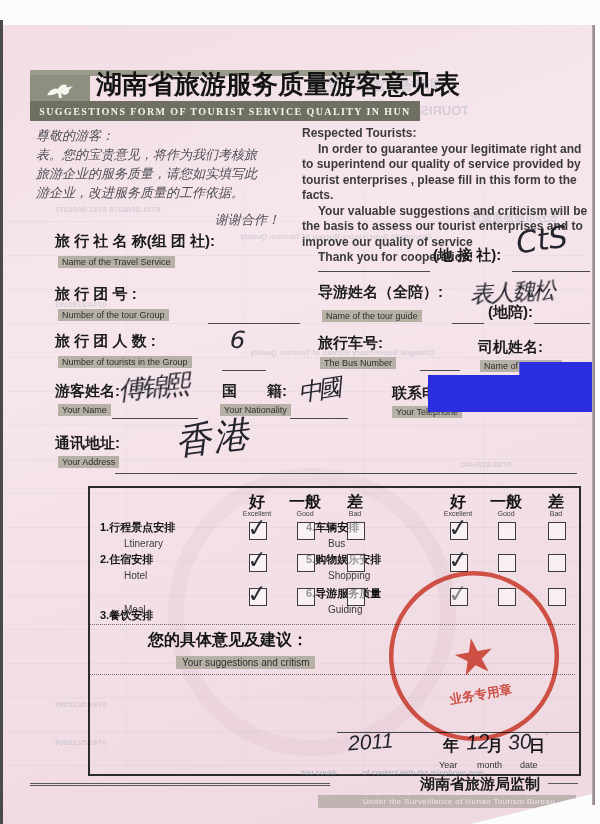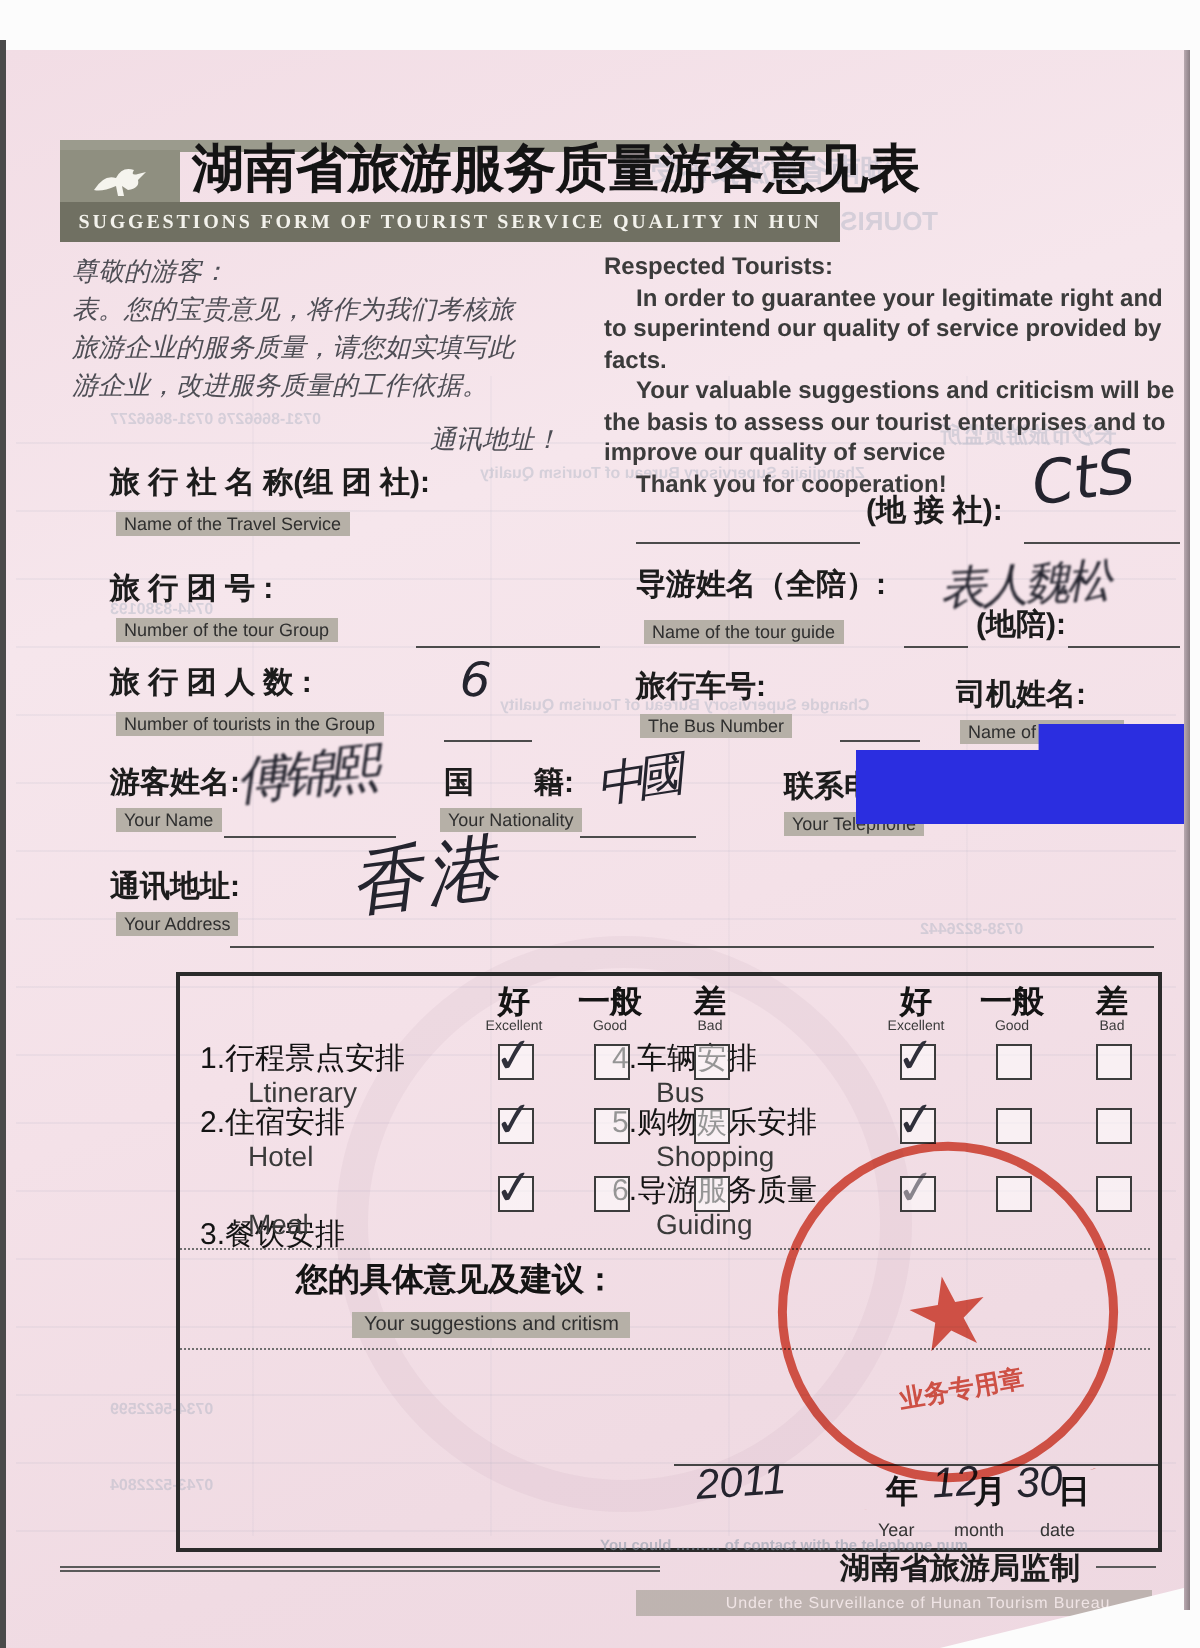--- a/index.html
+++ b/index.html
@@ -45,22 +45,22 @@
   .cnlab{position:absolute;font-size:15px;font-weight:bold;color:#1c1c1c;white-space:nowrap;}
   .sub{position:absolute;font-size:9px;color:#2f2f2f;background:#b6b0a7;padding:1px 4px;white-space:nowrap;}
   .uline{position:absolute;border-bottom:1.4px solid #4b4b4b;height:1px;}
   .hw{position:absolute;font-style:italic;color:#24242e;white-space:nowrap;z-index:3;
     font-family:"DejaVu Sans",sans-serif;}
   
   #rate-box{position:absolute;left:88px;top:486px;width:489px;height:286px;border:2px solid #2b2b2b;z-index:2;}
   .rhdr{position:absolute;transform:translateX(-50%);text-align:center;}
   .rhdr .cn{font-size:16px;font-weight:bold;color:#141414;display:block;line-height:16px;}
   .rhdr .en{font-size:7px;color:#3a3a3a;display:block;}
-  .ritem-cn{position:absolute;font-size:15px;font-weight:normal;color:#141414;white-space:nowrap;}
-  .ritem-en{position:absolute;font-size:14px;color:#3a3a3a;white-space:nowrap;}
+  .ritem-cn{position:absolute;font-size:11px;font-weight:bold;color:#141414;white-space:nowrap;}
+  .ritem-en{position:absolute;font-size:10px;color:#3a3a3a;white-space:nowrap;}
   .cb{position:absolute;width:16px;height:16px;border:1.6px solid #3c3c3c;background:rgba(255,255,255,.55);}
   .cb.checked::after{content:"✓";position:absolute;left:-3px;top:-9px;font-size:24px;color:#2f2f3a;
     transform:rotate(-6deg);font-weight:normal;}
   .cb.checked.light::after{opacity:.55;}
   .dotline{position:absolute;border-top:1.6px dotted #6f6f6f;height:0;}
   #sugg-cn{position:absolute;left:58px;top:142px;font-size:16px;font-weight:bold;color:#141414;}
   #sugg-en{position:absolute;left:86px;top:168px;font-size:10px;color:#2f2f2f;background:#b6b0a7;padding:1px 6px;}
   #date-cellline{position:absolute;left:247px;top:244px;width:242px;border-top:1.4px solid #444;}
   .dt-cn{position:absolute;top:248px;font-size:16px;font-weight:bold;color:#141414;}
   .dt-en{position:absolute;top:272px;font-size:9px;color:#333;}
@@ -108,26 +108,27 @@
   <div id="page-title">湖南省旅游服务质量游客意见表</div>
   <div id="hdr-band">
     <span>SUGGESTIONS FORM OF TOURIST SERVICE QUALITY IN HUN</span>
   </div>
 
   <div id="intro-cn">
     <span class="l1">尊敬的游客：</span>
     <span style="display:block">表。您的宝贵意见，将作为我们考核旅</span>
     <span>旅游企业的服务质量，请您如实填写此</span>
     <span style="display:block">游企业，改进服务质量的工作依据。</span>
-    <span class="last">通讯地址！</span>
+    <span class="last">谢谢合作！</span>
   </div>
   <div id="intro-en">
     <div>Respected Tourists:</div>
     <div class="ind">In order to guarantee your legitimate right and</div>
     <div>to superintend our quality of service provided by</div>
+    <div>tourist enterprises , please fill  in this form to the</div>
     <div>facts.</div>
     <div class="ind">Your valuable suggestions and criticism will be</div>
     <div>the basis to assess our tourist enterprises and to</div>
     <div>improve our quality of service</div>
     <div class="ind">Thank you for cooperation!</div>
   </div>
 
   <div class="row" style="top:230px;height:50px;">
     <span class="cnlab" style="left:55px;top:2px;">旅 行 社 名 称(组 团 社):</span>
     <span class="sub" style="left:58px;top:26px;">Name   of   the   Travel   Service</span>

